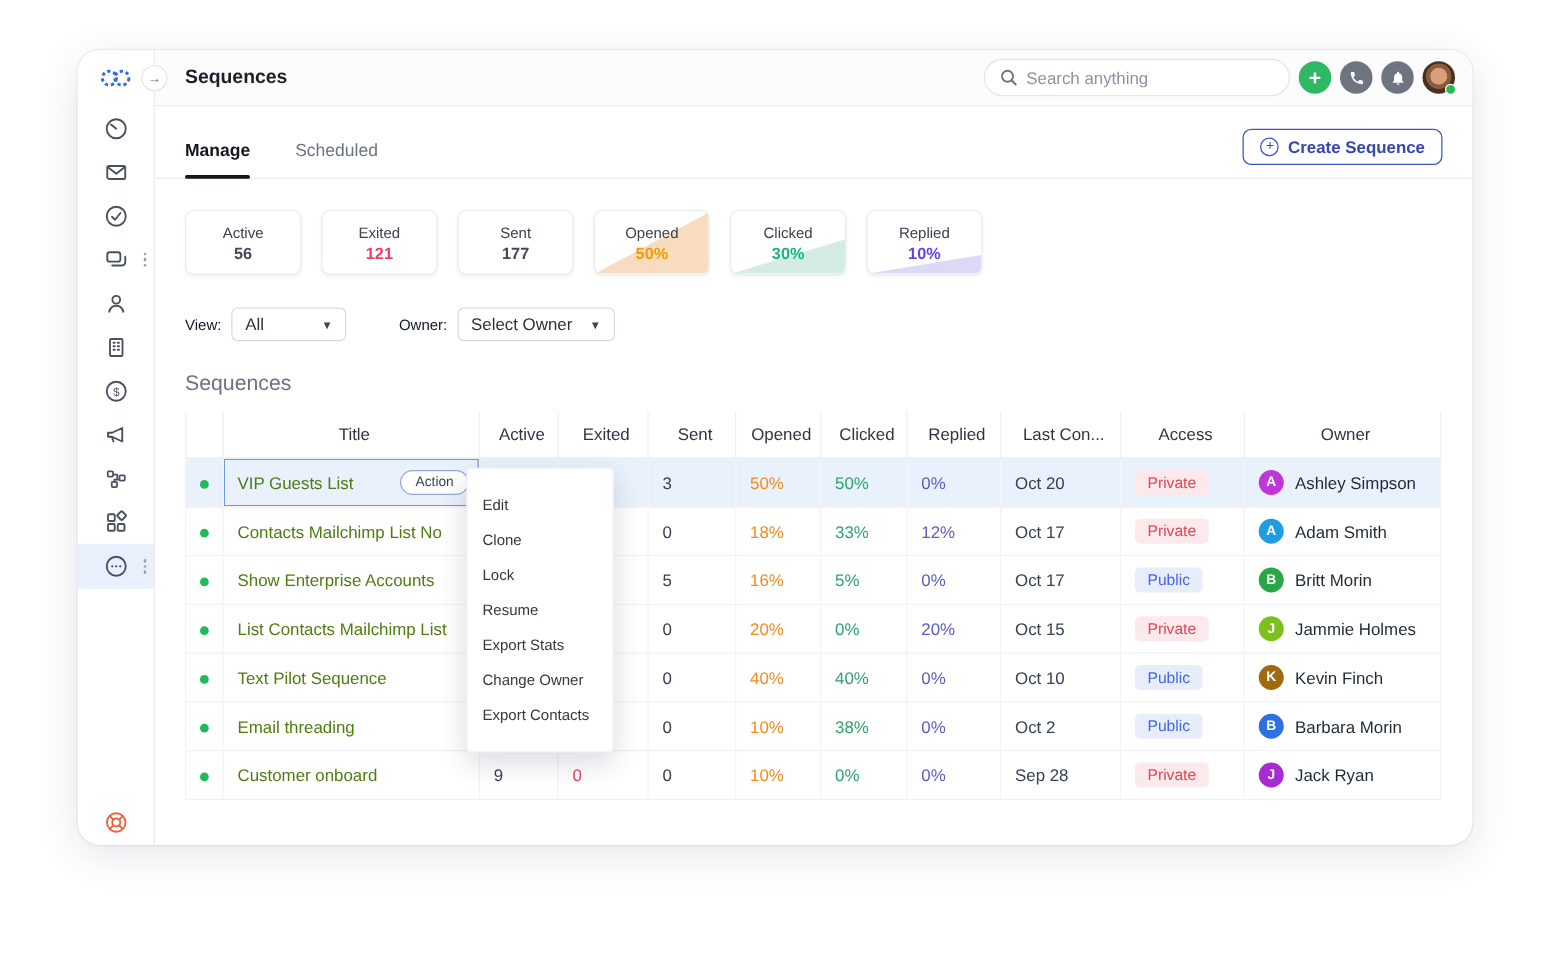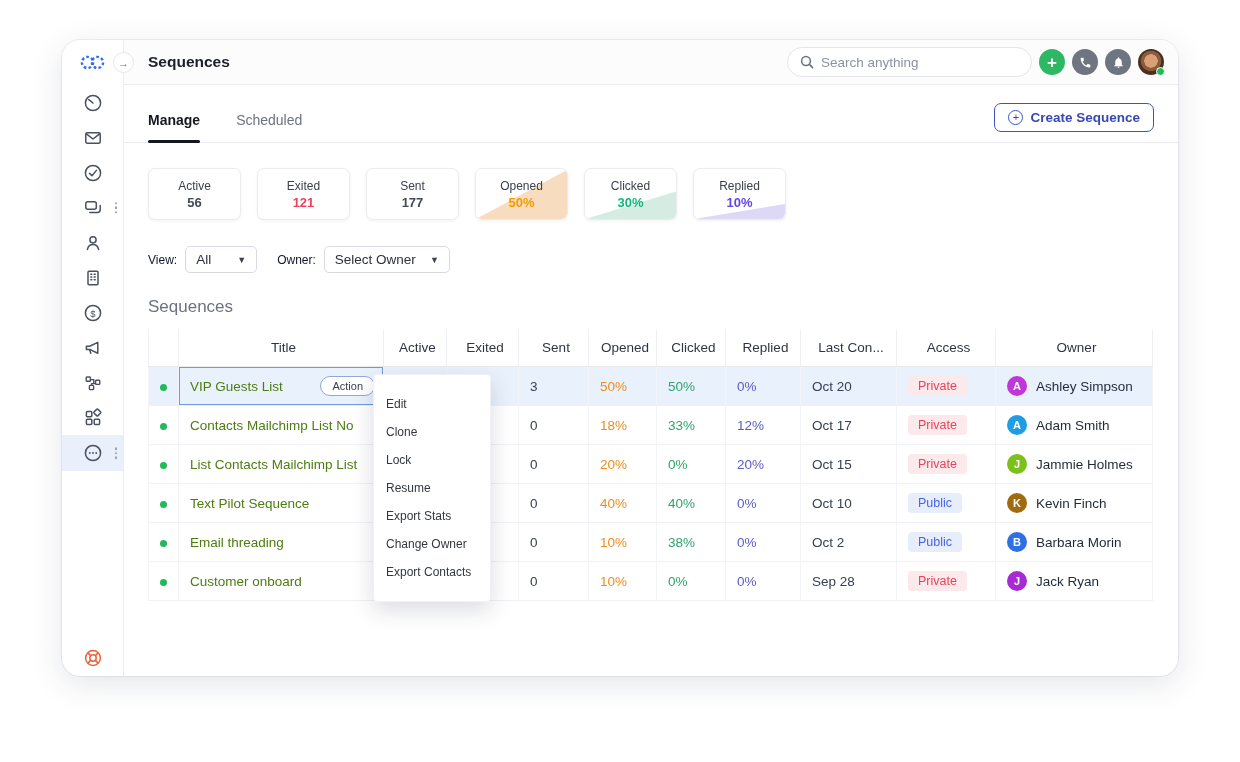--- a/index.html
+++ b/index.html
@@ -47,21 +47,21 @@
   .stats-row { display:flex; gap:16px; padding:25px 24px 0 24px; }
   .stat-card { width:93px; height:52px; background:#fff; border:1px solid #ececf0; border-radius:7px; box-shadow:0 1px 3px rgba(30,40,70,.06); display:flex; flex-direction:column; align-items:center; justify-content:center; gap:2px; position:relative; overflow:hidden; }
   .stat-tri { position:absolute; inset:0; pointer-events:none; }
   .stat-label { font-size:12px; color:#3b414d; position:relative; }
   .stat-value { font-size:13px; font-weight:bold; position:relative; }
   
   .filters-row { display:flex; align-items:center; padding:26px 24px 0 24px; gap:8px; }
   .filter-label { font-size:12px; color:#0f172a; }
   .select-box { display:flex; align-items:center; justify-content:space-between; border:1px solid #d7dae0; border-radius:5px; background:#fff; padding:5px 10px; font-size:13.5px; color:#2c313a; cursor:pointer; gap:14px; }
   .select-box .caret { font-size:9px; color:#3c4350; }
-  .sel-view { width:72px; margin-right:12px; }
+  .sel-view { width:92px; margin-right:34px; }
   
   .section-title { font-size:17px; color:#6b7280; padding:24px 24px 0 24px; }
   .table-wrap { margin:12px 24px 0 24px; position:relative; }
   table { border-collapse:collapse; table-layout:fixed; width:1004px; background:#fff; }
   th { font-size:13.5px; font-weight:normal; color:#2f3540; text-align:center; padding:11px 6px 11px 11px; border-bottom:1px solid #e8eaee; border-right:1px solid #eef0f4; background:#fff; white-space:nowrap; overflow:hidden; }
   th:first-child { border-left:1px solid #eef0f4; }
   td { font-size:13.5px; color:#374151; padding:0 6px 0 11px; height:39px; border-bottom:1px solid #f0f1f4; border-right:1px solid #f3f4f7; white-space:nowrap; overflow:visible; }
   td:first-child { border-left:1px solid #f3f4f7; padding:0; text-align:center; }
   tr.selected td { background:#e9f1fc; }
   .status-dot { display:inline-block; width:7px; height:7px; border-radius:50%; background:#22b85c; }
@@ -333,20 +333,38 @@
               <td><span class="badge" style="background: rgb(251, 233, 236); color: rgb(229, 68, 90);">Private</span></td>
               <td>
                 <div class="owner-cell">
                   <span class="owner-av" style="background: rgb(30, 157, 228);">A</span>
                   <span class="owner-name">Adam Smith</span>
                 </div>
               </td>
             </tr>
             <tr>
               <td><span class="status-dot"></span></td>
+              <td class="title-cell"><span class="seq-link">Show Enterprise Accounts</span></td>
+              <td></td>
+              <td class="num-exited"></td>
+              <td>5</td>
+              <td class="pct-opened">16%</td>
+              <td class="pct-clicked">5%</td>
+              <td class="pct-replied">0%</td>
+              <td>Oct 17</td>
+              <td><span class="badge" style="background: rgb(232, 237, 252); color: rgb(68, 101, 232);">Public</span></td>
+              <td>
+                <div class="owner-cell">
+                  <span class="owner-av" style="background: rgb(39, 167, 69);">B</span>
+                  <span class="owner-name">Britt Morin</span>
+                </div>
+              </td>
+            </tr>
+            <tr>
+              <td><span class="status-dot"></span></td>
               <td class="title-cell"><span class="seq-link">List Contacts Mailchimp List</span></td>
               <td></td>
               <td class="num-exited"></td>
               <td>0</td>
               <td class="pct-opened">20%</td>
               <td class="pct-clicked">0%</td>
               <td class="pct-replied">20%</td>
               <td>Oct 15</td>
               <td><span class="badge" style="background: rgb(251, 233, 236); color: rgb(229, 68, 90);">Private</span></td>
               <td>

